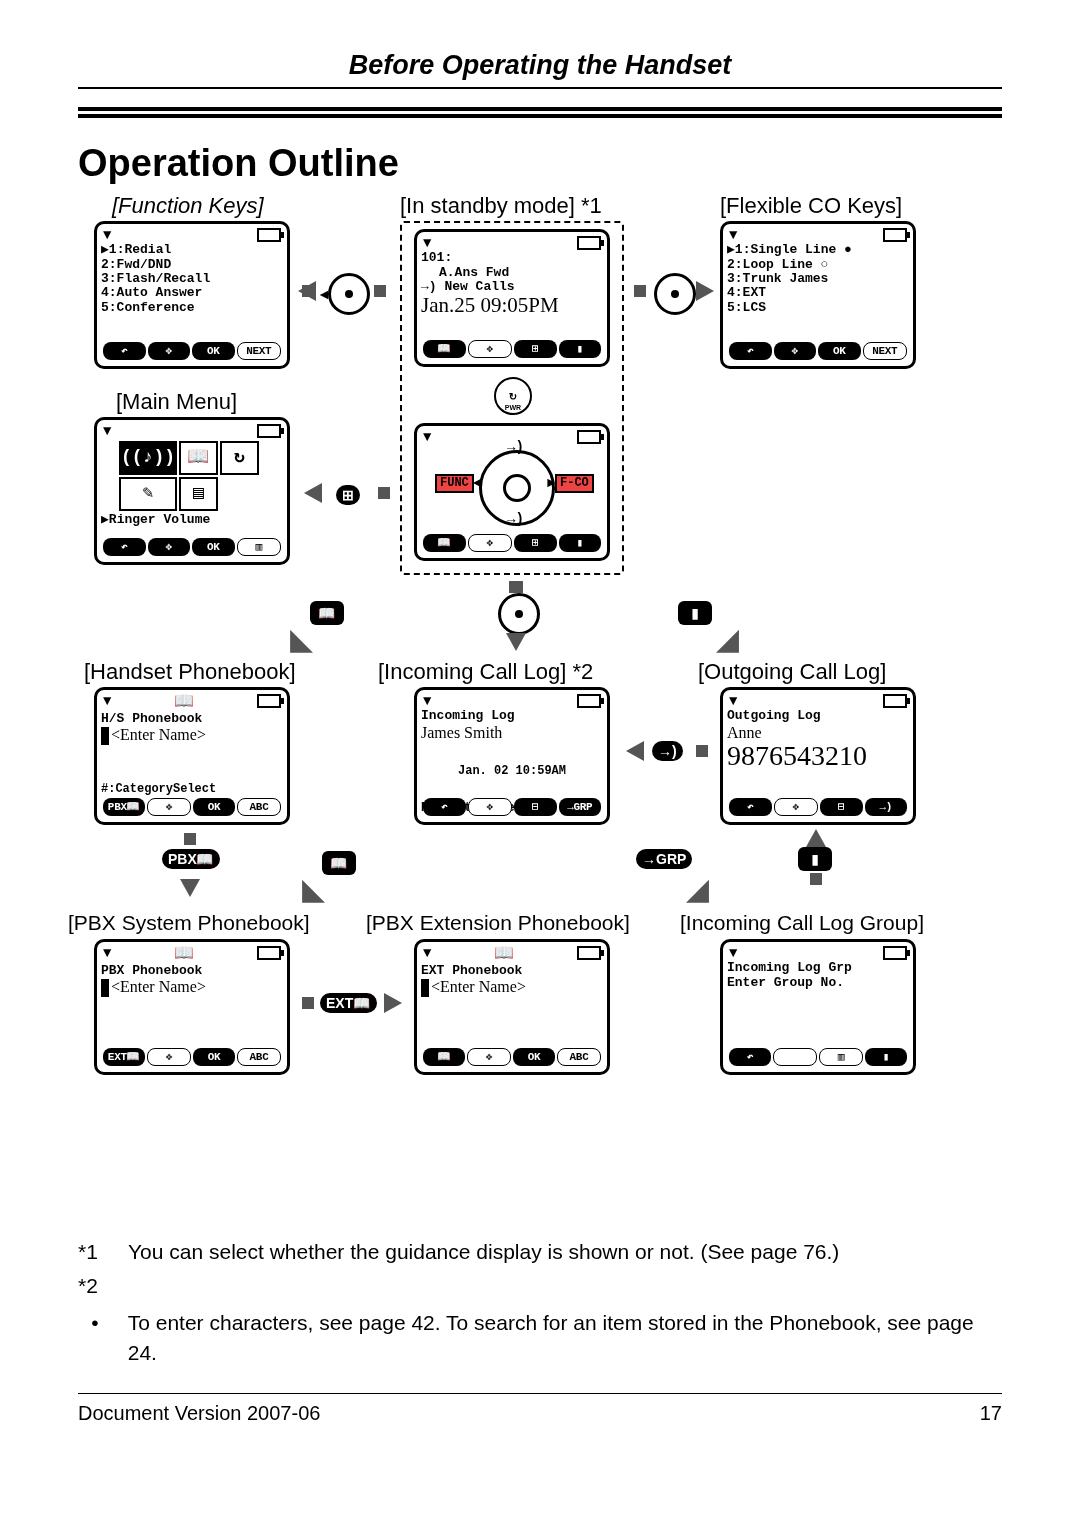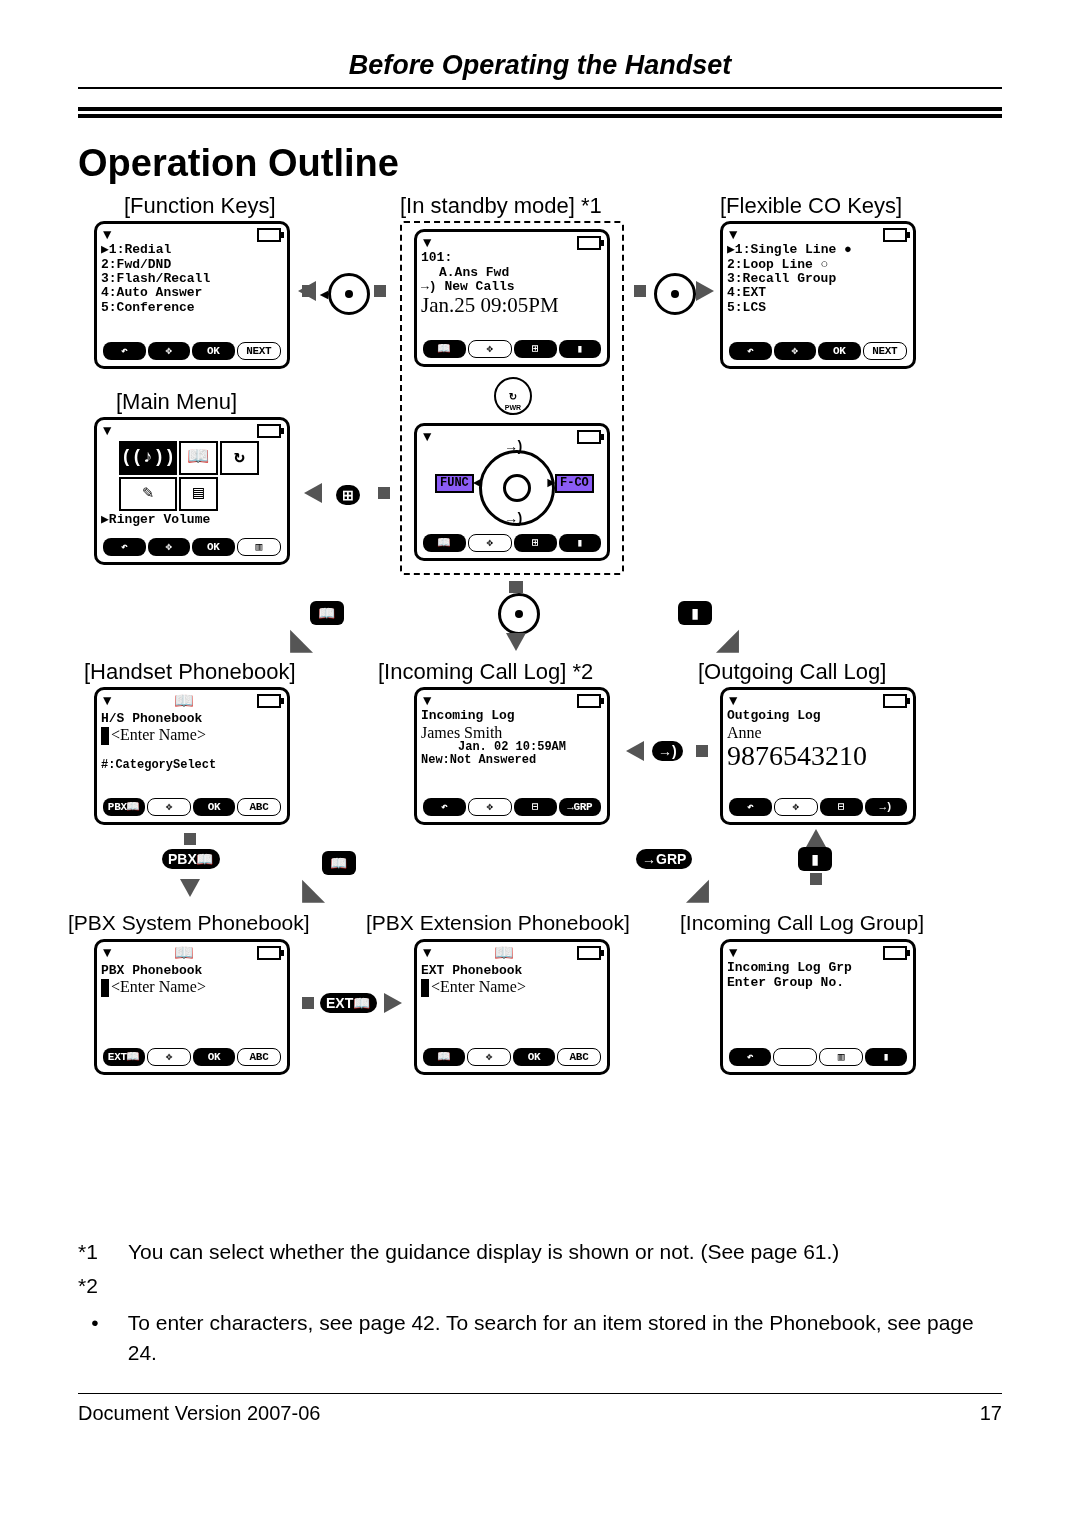--- a/index.html
+++ b/index.html
@@ -95,21 +95,21 @@
     justify-content: center;
     letter-spacing: -0.3px;
   }
   .softkey.light { background: #fff; color: #000; border: 1px solid #000; }
   .big-text {
     font-family: Georgia, 'Times New Roman', serif;
     font-size: 16px;
     font-weight: normal;
   }
   .mono { font-family: "Courier New", monospace; font-weight: bold; font-size: 13px; }
-  .mono-sm { font-family: "Courier New", monospace; font-weight: bold; font-size: 12px; }
+  .mono-sm { font-family: "Courier New", monospace; font-weight: bold; font-size: 12px; margin-top: 24px; }
   .cursor-rect { display:inline-block; width:8px; height:18px; background:#000; vertical-align: middle; margin-right:2px;}
   .dashed-box {
     position: absolute;
     border: 2px dashed #000;
     border-radius: 4px;
   }
   .arrow {
     position: absolute;
     width: 0; height: 0;
   }
@@ -130,21 +130,21 @@
     padding:2px 6px; display:flex; align-items:center; gap:2px;
   }
   .pwr-icon {
     position:absolute; width:34px; height:34px; border:2px solid #000; border-radius:50%;
     display:flex; align-items:center; justify-content:center; font-size:10px; font-weight:bold;
   }
   .joystick-big {
     position:absolute; width:70px; height:70px; border:3px solid #000; border-radius:50%;
   }
   .joystick-big::before{content:""; position:absolute; left:50%; top:50%; transform:translate(-50%,-50%); width:22px; height:22px; border:3px solid #000; border-radius:50%;}
-  .func-box { position:absolute; border:2px solid #000; font-size:12px; font-weight:bold; padding:1px 3px; background:#8b5cf6;}
+  .func-box { position:absolute; border:2px solid #000; font-size:12px; font-weight:bold; padding:1px 3px; background:#ef4444;}
   .tri { position:absolute; color:#000; font-size:14px;}
   .grid-icons {
     position:absolute; width:140px; display:grid; grid-template-columns:repeat(3,1fr); gap:2px;
   }
   .grid-icons div { border:2px solid #000; height:30px; display:flex; align-items:center; justify-content:center; font-size:18px;}
   .grid-icons .sel { background:#000; color:#fff;}
   .small-arrow { position:absolute; color:#555; font-size:30px; }
   .sk-img { position:absolute; width:34px; height:24px; background:#000; color:#fff; border-radius:6px; font-size:14px; display:flex; align-items:center; justify-content:center;}
   .notes {
     font-size: 21px;
@@ -165,21 +165,21 @@
 <body>
 
 <div class="page">
   <div class="section-header">Before Operating the Handset</div>
   <div class="double-rule"></div>
 
   <h1>Operation Outline</h1>
 
   <div class="diagram">
 
-    <div class="caption" style="left:44px; top:0;">[Function Keys]</div>
+    <div class="caption" style="left:32px; top:0;font-style:italic;">[Function Keys]</div>
     <div class="caption" style="left:320px; top:0;">[In standby mode] *1</div>
     <div class="caption" style="left:640px; top:0;">[Flexible CO Keys]</div>
 
     <div class="dashed-box" style="left:320px; top:28px; width:220px; height:350px;"></div>
 
     <div class="lcd" style="left:14px; top:28px; height:148px;">
       <div class="lcd-inner">
         <div class="lcd-top">
             <span>▼</span>
             <span class="batt-icon"></span>
@@ -218,21 +218,21 @@
     </div>
 
     <div class="lcd" style="left:640px; top:28px; height:148px;">
       <div class="lcd-inner">
         <div class="lcd-top">
             <span>▼</span>
             <span class="batt-icon"></span>
           </div>
         <div class="mono">▶1:Single Line ●</div>
         <div class="mono"> 2:Loop Line   ○</div>
-        <div class="mono"> 3:Recall Group</div>
+        <div class="mono"> 3:Trunk James</div>
         <div class="mono"> 4:EXT</div>
         <div class="mono"> 5:LCS</div>
         <div class="lcd-bottom">
           <div class="softkey">↶</div>
           <div class="softkey">✥</div>
           <div class="softkey">OK</div>
           <div class="softkey light">NEXT</div>
         </div>
       </div>
     </div>
@@ -447,21 +447,21 @@
           <div class="softkey">▮</div>
         </div>
       </div>
     </div>
 
   </div>
 
   <div class="notes">
     <div class="row">
       <div class="tag">*1</div>
-      <div>You can select whether the guidance display is shown or not. (See page 61.)</div>
+      <div>You can select whether the guidance display is shown or not. (See page 76.)</div>
     </div>
     <div class="row">
       <div class="tag">*2</div>
     </div>
     <div class="bullet-row">
       <div class="b">•</div>
       <div>To enter characters, see page 42. To search for an item stored in the Phonebook, see page 24.</div>
     </div>
   </div>
 

